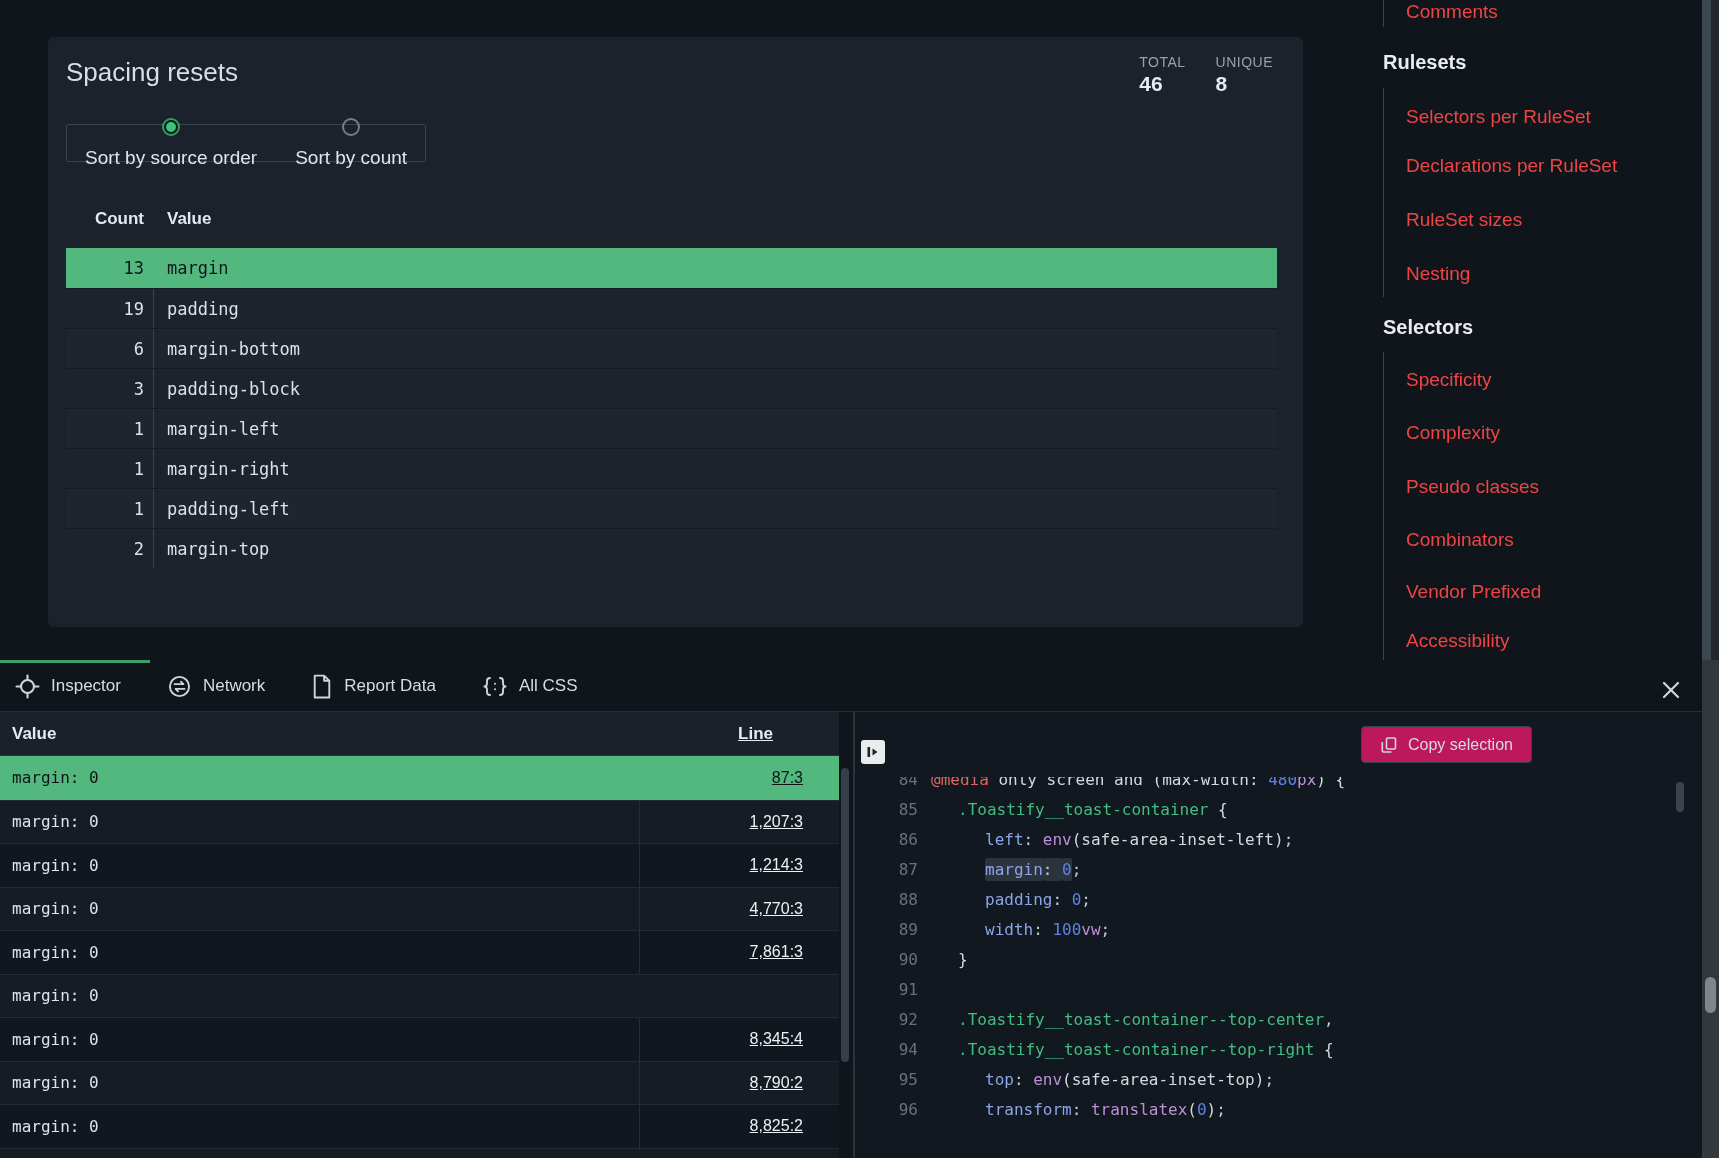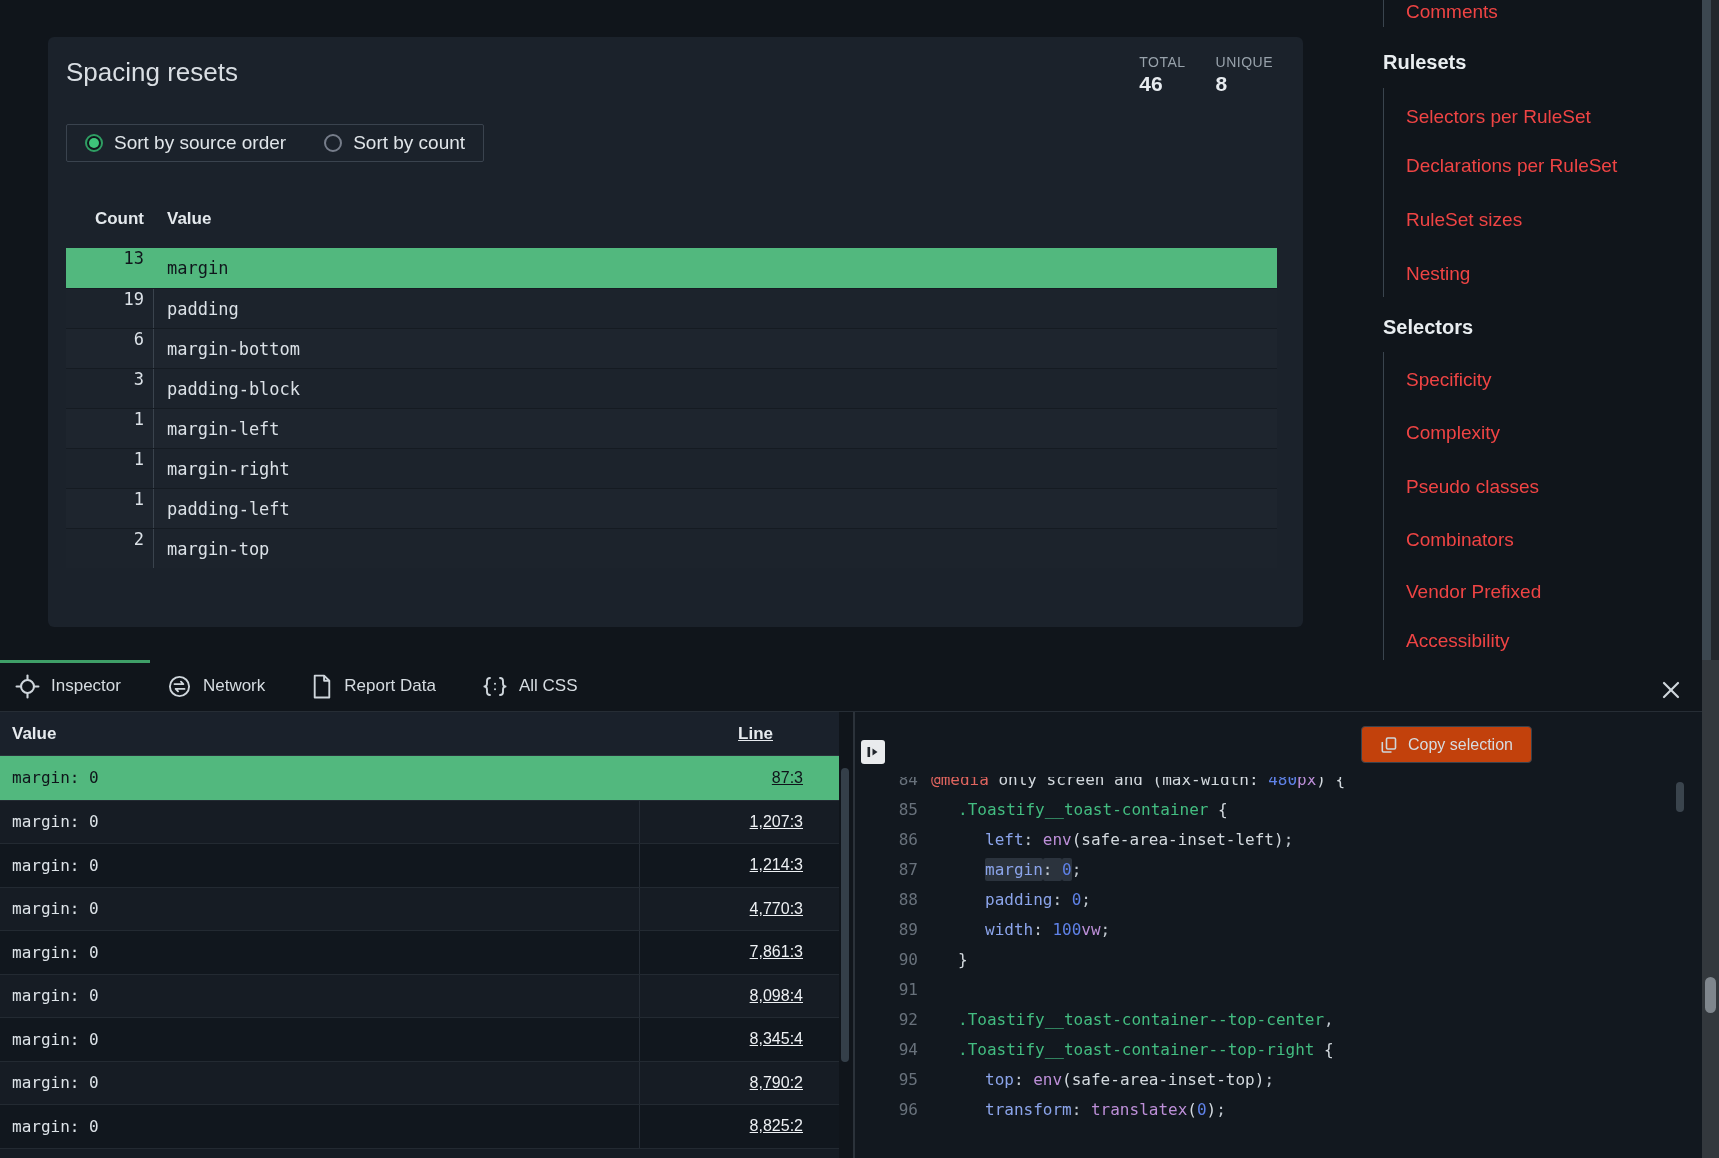--- a/index.html
+++ b/index.html
@@ -11,32 +11,32 @@
   
   .card { position:absolute; left:48px; top:37px; width:1255px; height:590px;
           background:#1b222b; border-radius:6px; }
   .card-title { position:absolute; left:18px; top:20px; font-size:26px; font-weight:500; color:#d9dee3; }
   .stats { position:absolute; top:17px; right:30px; display:flex; gap:30px; }
   .stat { display:flex; flex-direction:column; }
   .stat-label { font-size:14px; letter-spacing:.5px; color:#98a2ab; }
   .stat-value { font-size:21px; font-weight:bold; color:#e7ebef; margin-top:2px; }
   .sortbox { position:absolute; left:18px; top:87px; height:38px; display:inline-flex;
              align-items:center; gap:38px; padding:0 18px; border:1px solid #3a434e; border-radius:2px; }
-  .sort-opt { display:flex; align-items:center; gap:11px; font-size:19px; color:#e0e5e9; cursor:pointer; }
+  .sort-opt { display:flex; align-items:center; gap:11px; font-size:19px; color:#e0e5e9; cursor:pointer;flex-direction:column; }
   .radio { width:18px; height:18px; border-radius:50%; position:relative; }
   .radio.sel { border:2px solid #2f9e63; background:#10161c; }
   .radio.sel::after { content:""; position:absolute; left:2px; top:2px; width:10px; height:10px;
                       border-radius:50%; background:#3ec47a; }
   .radio.unsel { border:2px solid #767d8a; background:transparent; }
   
   .ctable-head { position:absolute; left:18px; top:172px; display:flex; font-size:17px; font-weight:bold; color:#e3e8ec; }
   .ctable-head .c-count { width:78px; text-align:right; }
   .ctable-head .c-value { margin-left:23px; }
   .ctable-rows { position:absolute; left:18px; top:211px; width:1211px; }
-  .crow { display:flex; align-items:flex-start; height:40px; font-family:"DejaVu Sans Mono", monospace;
+  .crow { display:flex; align-items:center; height:40px; font-family:"DejaVu Sans Mono", monospace;
           font-size:17px; color:#dbe1e7; background:#1e252e; cursor:pointer; }
   .crow:nth-child(even) { background:#1c232c; }
   .crow + .crow { border-top:1px solid #151b22; }
   .crow .c-count { width:78px; text-align:right; }
   .crow .c-value { border-left:1px solid #3a434d; margin-left:9px; padding-left:13px; height:100%;
                    display:flex; align-items:center; flex:1; }
   .crow.sel { background:#52b87e; color:#10161c; }
   .crow.sel .c-value { border-left-color:transparent; }
   
   .sidebar { position:absolute; left:1383px; top:0; width:316px; height:660px; overflow:hidden; }
@@ -78,21 +78,21 @@
   .lrow.sel .l-value { color:#0f141a; }
   .lrow.sel .l-line { border-left-color:transparent; }
   .lrow.sel .l-line a { color:#0f141a; }
   .lrow.partial { height:10px; }
   .lscroll { position:absolute; left:841px; top:56px; width:8px; height:294px; background:#343f49; border-radius:4px; }
   .vdivider { position:absolute; left:853px; top:52px; width:2px; bottom:0; background:#2b323a; }
   
   .rpane { position:absolute; left:855px; top:52px; right:0; bottom:0; background:#12181f; }
   .expand-btn { position:absolute; left:6px; top:28px; width:24px; height:24px; background:#e9ebed;
                 border-radius:3px; display:flex; align-items:center; justify-content:center; cursor:pointer; }
-  .copy-btn { position:absolute; left:506px; top:14px; height:37px; width:171px; background:#c2410c;
+  .copy-btn { position:absolute; left:506px; top:14px; height:37px; width:171px; background:#be185d;
               border:1px solid #39424c; border-radius:4px; display:flex; align-items:center; justify-content:center;
               gap:10px; font-size:16px; color:#d6dce1; cursor:pointer; }
   .code-viewport { position:absolute; left:0; top:65px; right:26px; bottom:0; overflow:hidden; }
   .code-stream { margin-top:-13px; font-family:"DejaVu Sans Mono", monospace; font-size:16px; }
   .code-line { display:flex; height:30px; align-items:center; white-space:pre; }
   .code-line .gutter { width:63px; text-align:right; color:#68717b; flex:none; }
   .code-line .ctext { padding-left:13px; }
   .tk-at { color:#e0655f; } .tk-pln { color:#d3d9de; } .tk-num { color:#5f82e8; }
   .tk-unit { color:#bd8fd8; } .tk-sel { color:#43bd81; } .tk-prop { color:#8ba4ea; }
   .tk-pun { color:#c2c9d0; } .tk-fn { color:#bd8fd8; }
@@ -278,23 +278,20 @@
             </span>
           </div>
           <div class="lrow">
             <span class="l-value">margin: 0</span>
             <span class="l-line">
               <a href="#">7,861:3</a>
             </span>
           </div>
           <div class="lrow">
             <span class="l-value">margin: 0</span>
-            <span class="l-line">
-              <a href="#">8,098:4</a>
-            </span>
           </div>
           <div class="lrow">
             <span class="l-value">margin: 0</span>
             <span class="l-line">
               <a href="#">8,345:4</a>
             </span>
           </div>
           <div class="lrow">
             <span class="l-value">margin: 0</span>
             <span class="l-line">

